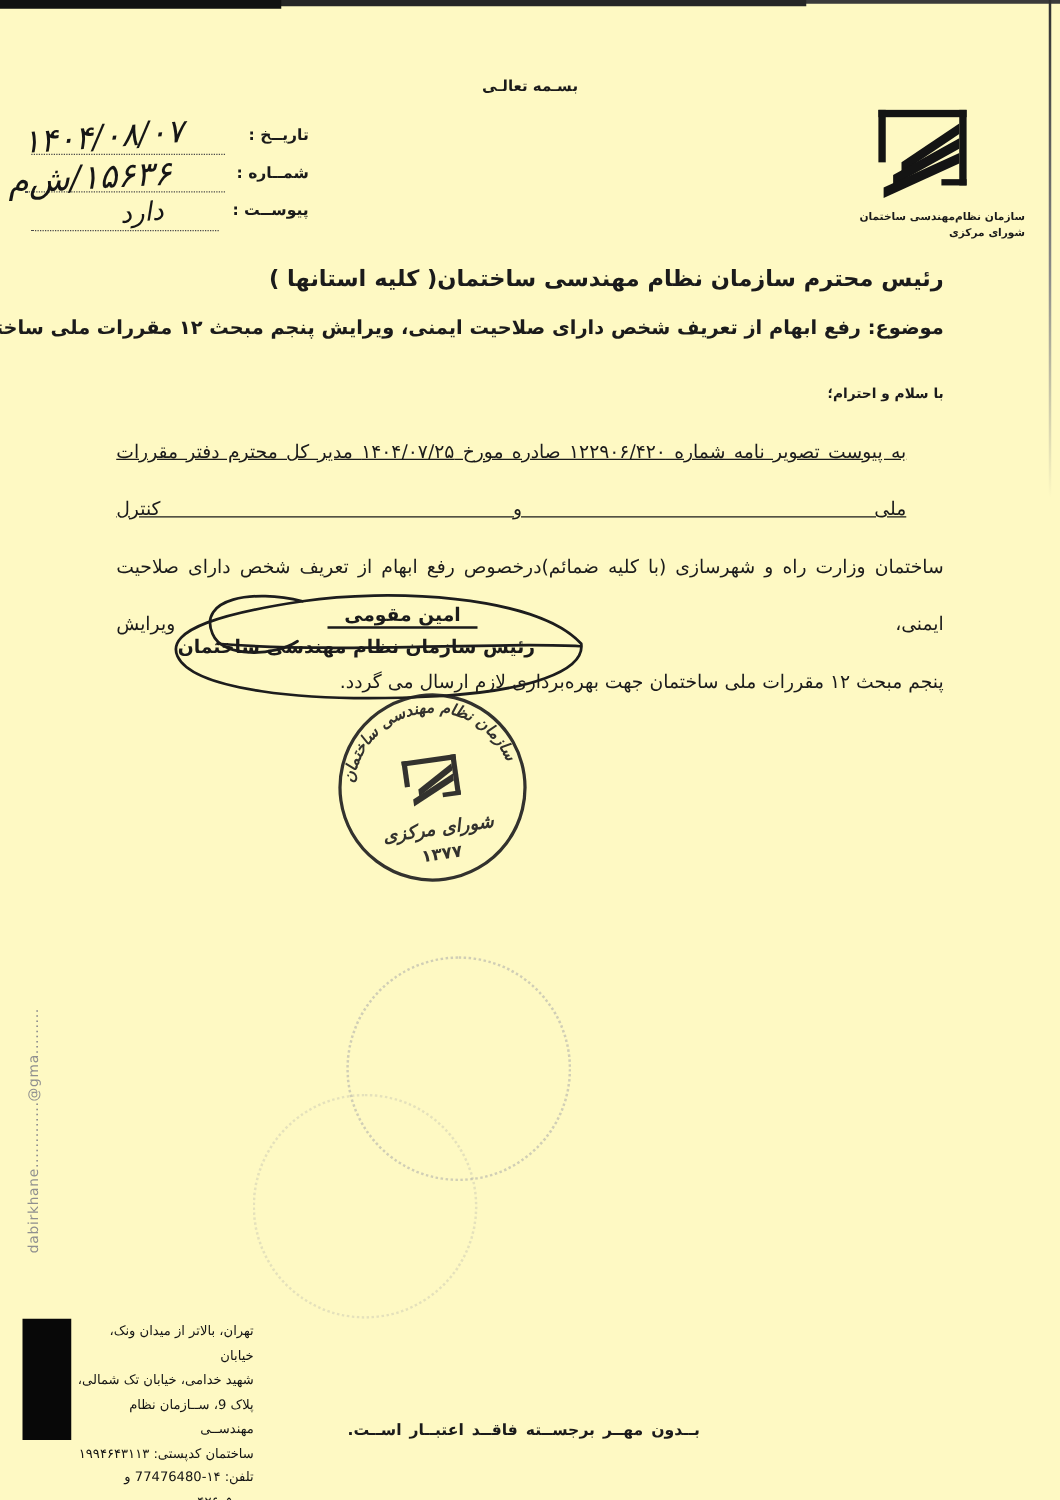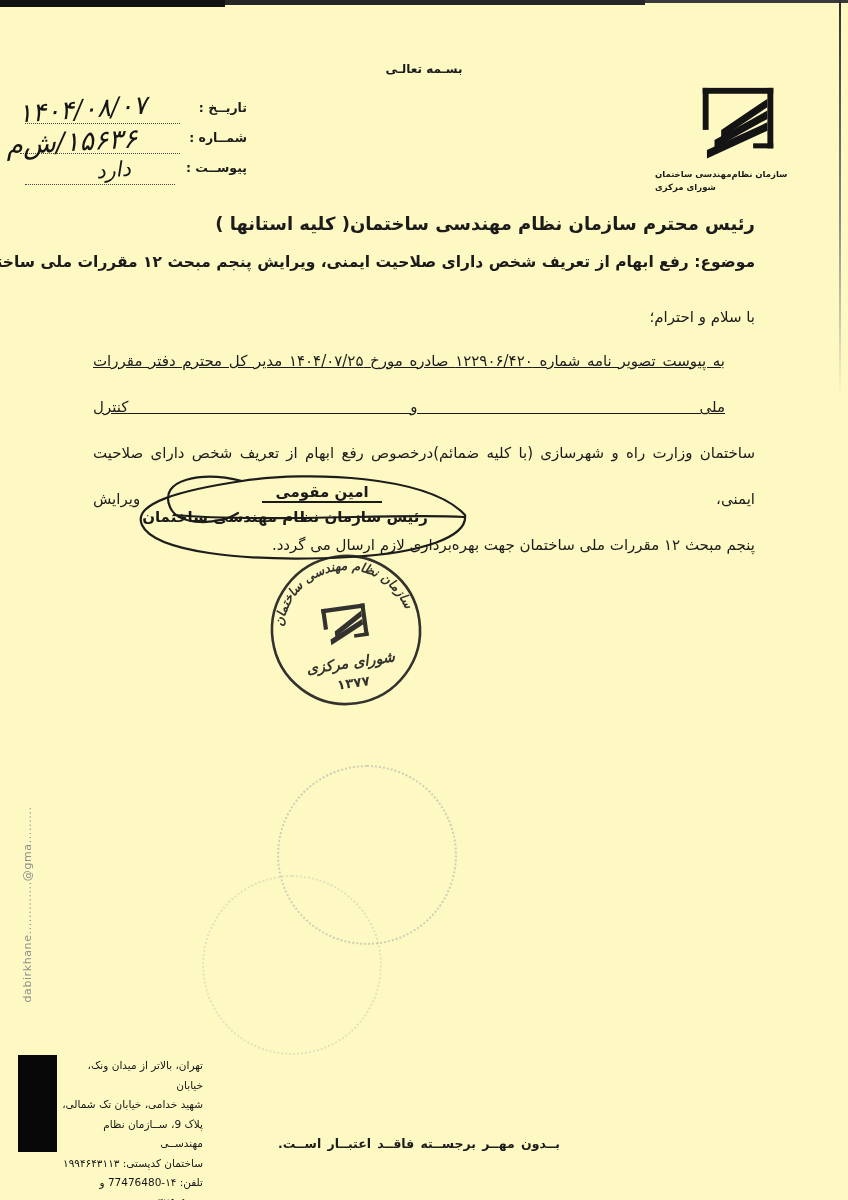--- a/index.html
+++ b/index.html
@@ -24,28 +24,28 @@
   .leader{position:absolute;border-bottom:1.6px dotted #4a4a4a;height:1px;}
   .leader-1{left:25px;top:122px;width:155px;}
   .leader-2{left:20px;top:152px;width:160px;}
   .leader-3{left:25px;top:183px;width:150px;}
   .hand{position:absolute;direction:rtl;font-family:"DejaVu Serif", serif;
     font-style:italic;color:#161616;white-space:nowrap;}
   .hand-date{left:18px;top:94px;font-size:26px;transform:rotate(-4deg);letter-spacing:2px;}
   .hand-number{left:6px;top:126px;font-size:27px;transform:rotate(-3deg);letter-spacing:2px;}
   .hand-attach{left:96px;top:158px;font-size:21px;transform:rotate(-5deg);}
   
-  .logo-block{position:absolute;left:655px;top:84px;width:165px;text-align:left;}
+  .logo-block{position:absolute;left:655px;top:84px;width:165px;text-align:right;}
   .logo-mark{display:block;margin:0 auto;}
   .logo-caption{font-size:8.5px;font-weight:bold;line-height:13px;direction:rtl;margin-top:4px;}
   .recipient{position:absolute;right:93px;top:213px;font-size:18px;font-weight:bold;
     white-space:nowrap;direction:rtl;}
   .subject{position:absolute;right:93px;top:253px;font-size:15.5px;font-weight:bold;
     white-space:nowrap;direction:rtl;}
-  .salutation{position:absolute;right:93px;top:308px;font-size:15px;font-weight:400;direction:rtl;}
+  .salutation{position:absolute;right:93px;top:308px;font-size:11px;font-weight:700;direction:rtl;}
   .body-block{position:absolute;right:93px;top:338px;width:662px;direction:rtl;
     font-size:15px;font-weight:500;line-height:46px;}
   .body-line{text-align:justify;text-align-last:justify;}
   .body-line.first{padding-right:30px;text-decoration:underline;}
   .body-line.last{text-align:right;text-align-last:right;}
   
   .sig-svg{position:absolute;left:118px;top:463px;}
   .sig-name{position:absolute;left:262px;top:483px;width:120px;text-align:center;
     font-size:15px;font-weight:bold;direction:rtl;border-bottom:2px solid #1b1b1b;padding-bottom:0;}
   .sig-title{position:absolute;left:178px;top:508px;width:250px;text-align:center;

